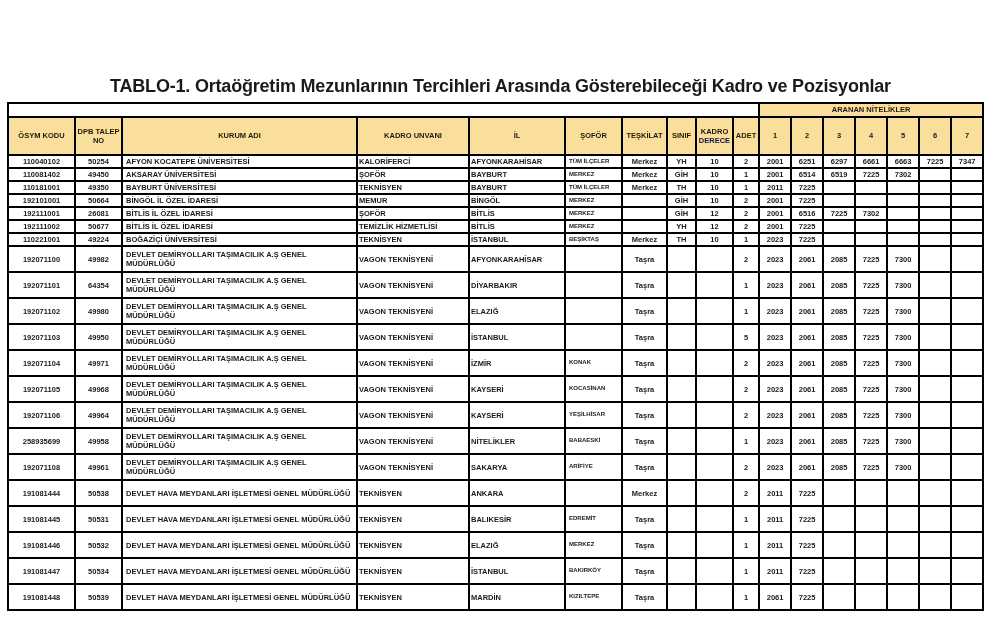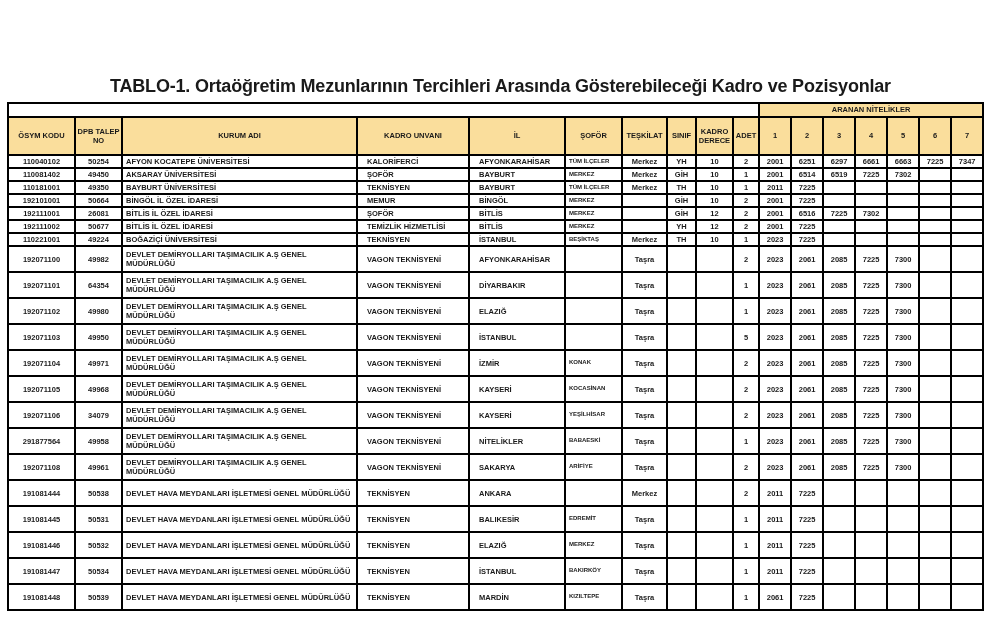--- a/index.html
+++ b/index.html
@@ -71,21 +71,21 @@
   tr.row-short { height: 13px; }
   tr.row-tall  { height: 26px; }
   tr.data-row td.c2 {
     text-align: left;
     padding: 0 2px 0 3px;
     white-space: normal;
     margin-top: 36px;
   }
   tr.data-row td.c3, tr.data-row td.c4 {
     text-align: left;
-    padding-left: 9px;
+    padding-left: 1px;
   }
   tr.data-row td.c5 {
     text-align: left;
     padding-left: 3px;
     font-size: 6px;
   }
   tr.data-row td.c6 { font-size: 7.5px; }
 </style>
 </head>
 <body>
@@ -384,39 +384,39 @@
           <td class="c10">2023</td>
           <td class="c11">2061</td>
           <td class="c12">2085</td>
           <td class="c13">7225</td>
           <td class="c14">7300</td>
           <td class="c15"></td>
           <td class="c16"></td>
         </tr>
         <tr class="data-row row-tall">
           <td class="c0">192071106</td>
-          <td class="c1">34079</td>
+          <td class="c1">49964</td>
           <td class="c2">DEVLET DEMİRYOLLARI TAŞIMACILIK A.Ş GENEL MÜDÜRLÜĞÜ</td>
           <td class="c3">VAGON TEKNİSYENİ</td>
           <td class="c4">KAYSERİ</td>
           <td class="c5">YEŞİLHİSAR</td>
           <td class="c6">Taşra</td>
           <td class="c7"></td>
           <td class="c8"></td>
           <td class="c9">2</td>
           <td class="c10">2023</td>
           <td class="c11">2061</td>
           <td class="c12">2085</td>
           <td class="c13">7225</td>
           <td class="c14">7300</td>
           <td class="c15"></td>
           <td class="c16"></td>
         </tr>
         <tr class="data-row row-tall">
-          <td class="c0">291877564</td>
+          <td class="c0">258935699</td>
           <td class="c1">49958</td>
           <td class="c2">DEVLET DEMİRYOLLARI TAŞIMACILIK A.Ş GENEL MÜDÜRLÜĞÜ</td>
           <td class="c3">VAGON TEKNİSYENİ</td>
           <td class="c4">NİTELİKLER</td>
           <td class="c5">BABAESKİ</td>
           <td class="c6">Taşra</td>
           <td class="c7"></td>
           <td class="c8"></td>
           <td class="c9">1</td>
           <td class="c10">2023</td>

